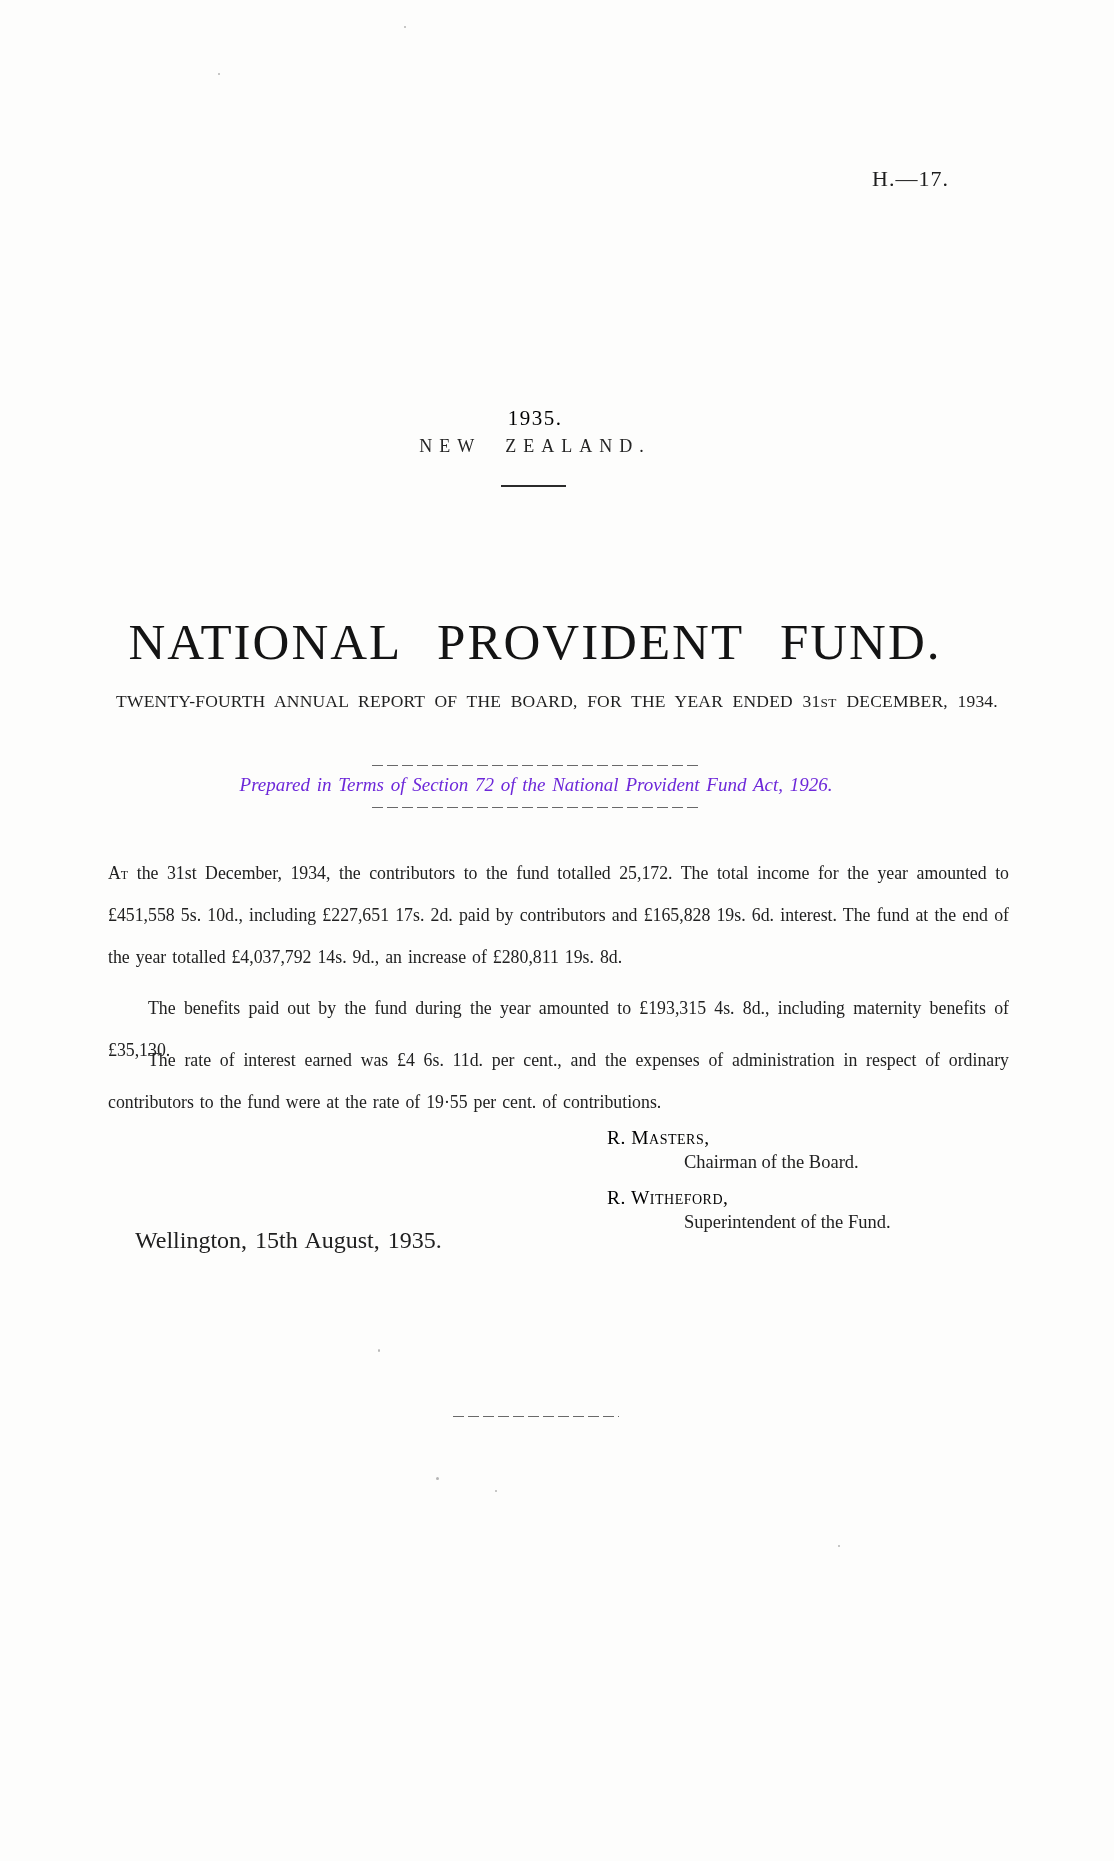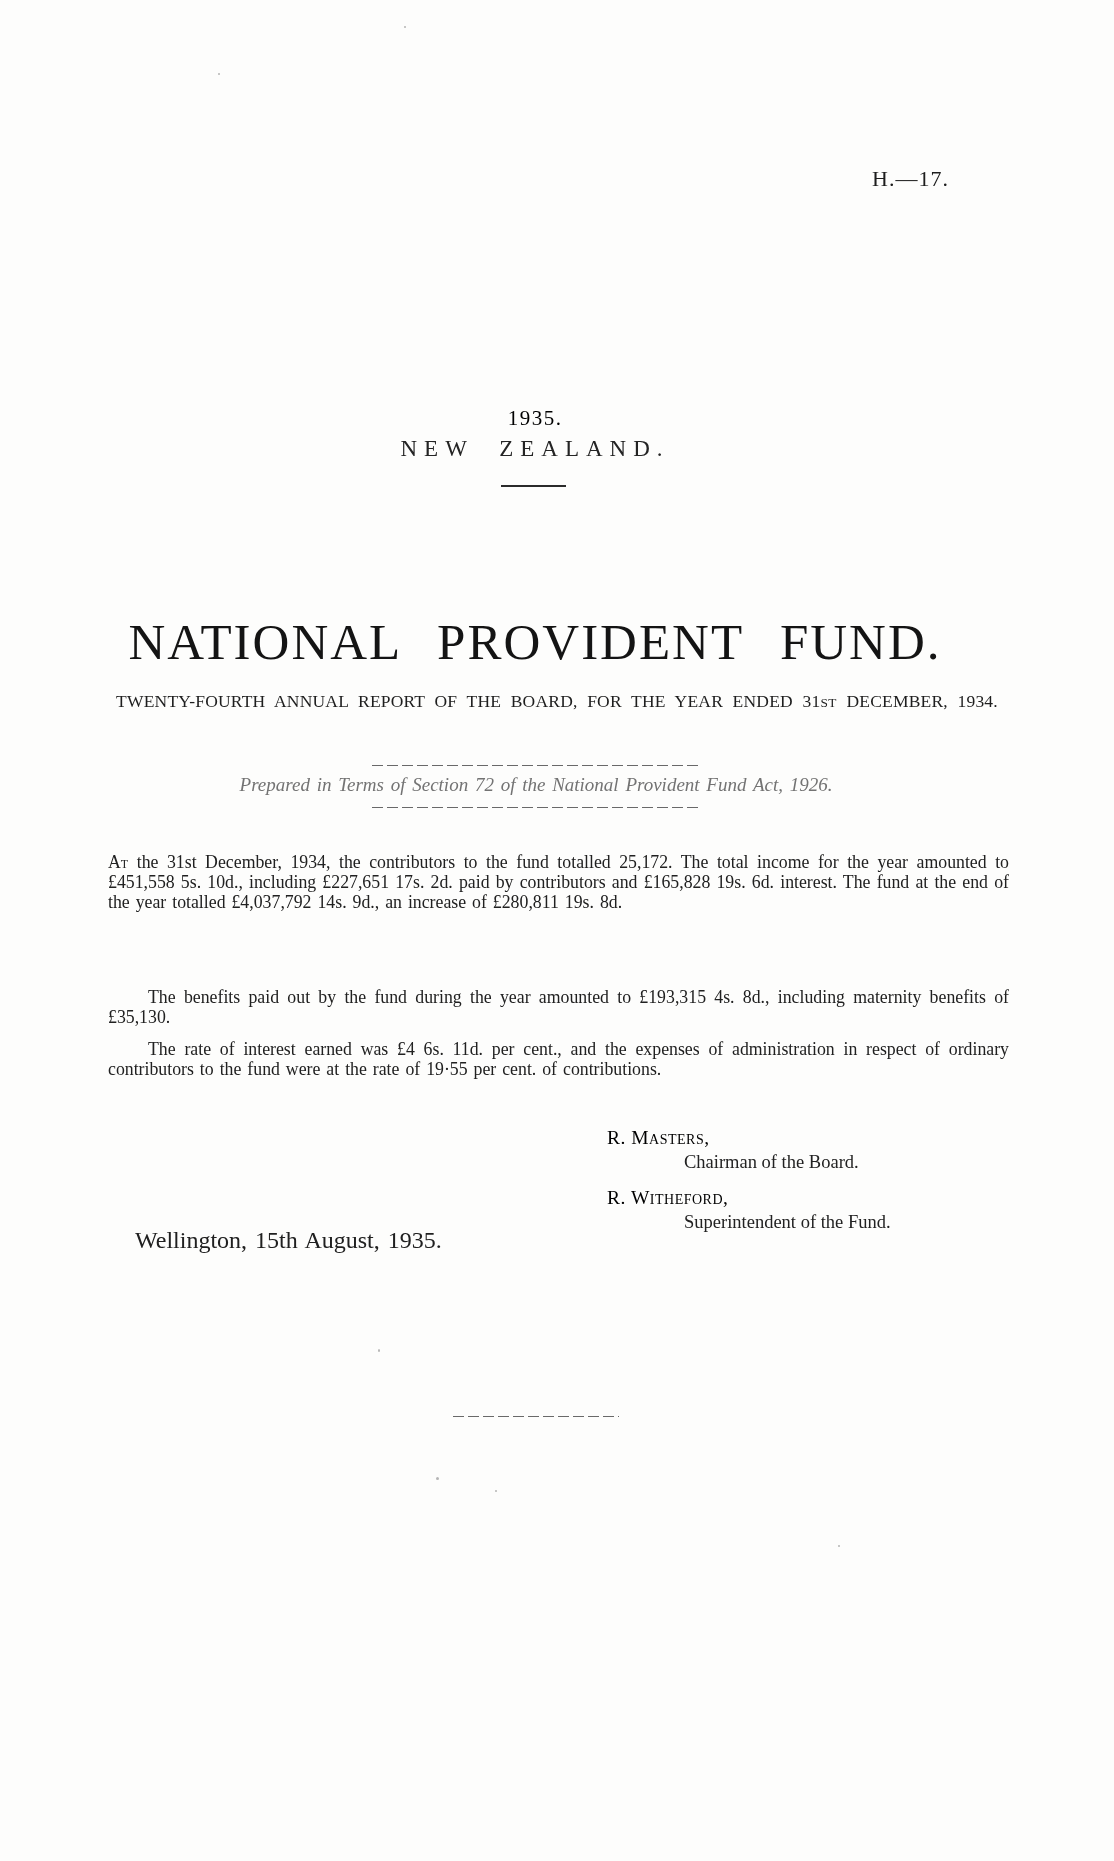--- a/index.html
+++ b/index.html
@@ -32,21 +32,21 @@
     text-align: center;
   }
   .year-line {
     top: 406px;
     font-size: 21px;
     letter-spacing: 1.5px;
     color: #000000;
   }
   .country-line {
     top: 436px;
-    font-size: 23px;
+    font-size: 18px;
     letter-spacing: 7px;
     word-spacing: 13px;
     color: #242424;
   }
   .nz-rule {
     top: 485px;
     left: 501px;
     width: 65px;
     height: 2px;
     background: #2b2b2b;
@@ -84,28 +84,28 @@
   .prep-rule-top  { top: 765px; left: 372px; width: 330px; }
   .prep-rule-bot  { top: 807px; left: 372px; width: 330px; }
   .prepared-line {
     top: 774px;
     left: 0;
     width: 1072px;
     text-align: center;
     font-style: italic;
     font-size: 19px;
     word-spacing: 2px;
-    color: #737373;
+    color: #6d28d9;
   }
 
   .body-p {
     left: 108px;
     width: 901px;
     font-size: 17.8px;
-    line-height: 20px;
+    line-height: 42px;
     text-align: justify;
     color: #212121;
     word-spacing: 1.5px;
     margin: 0;
   }
   .p1 { top: 852px; }
   .p2 { top: 959px; text-indent: 40px; margin-top: 28px; }
   .p3 { top: 1039px; text-indent: 40px; }
   .sc { font-variant: small-caps; }
 

